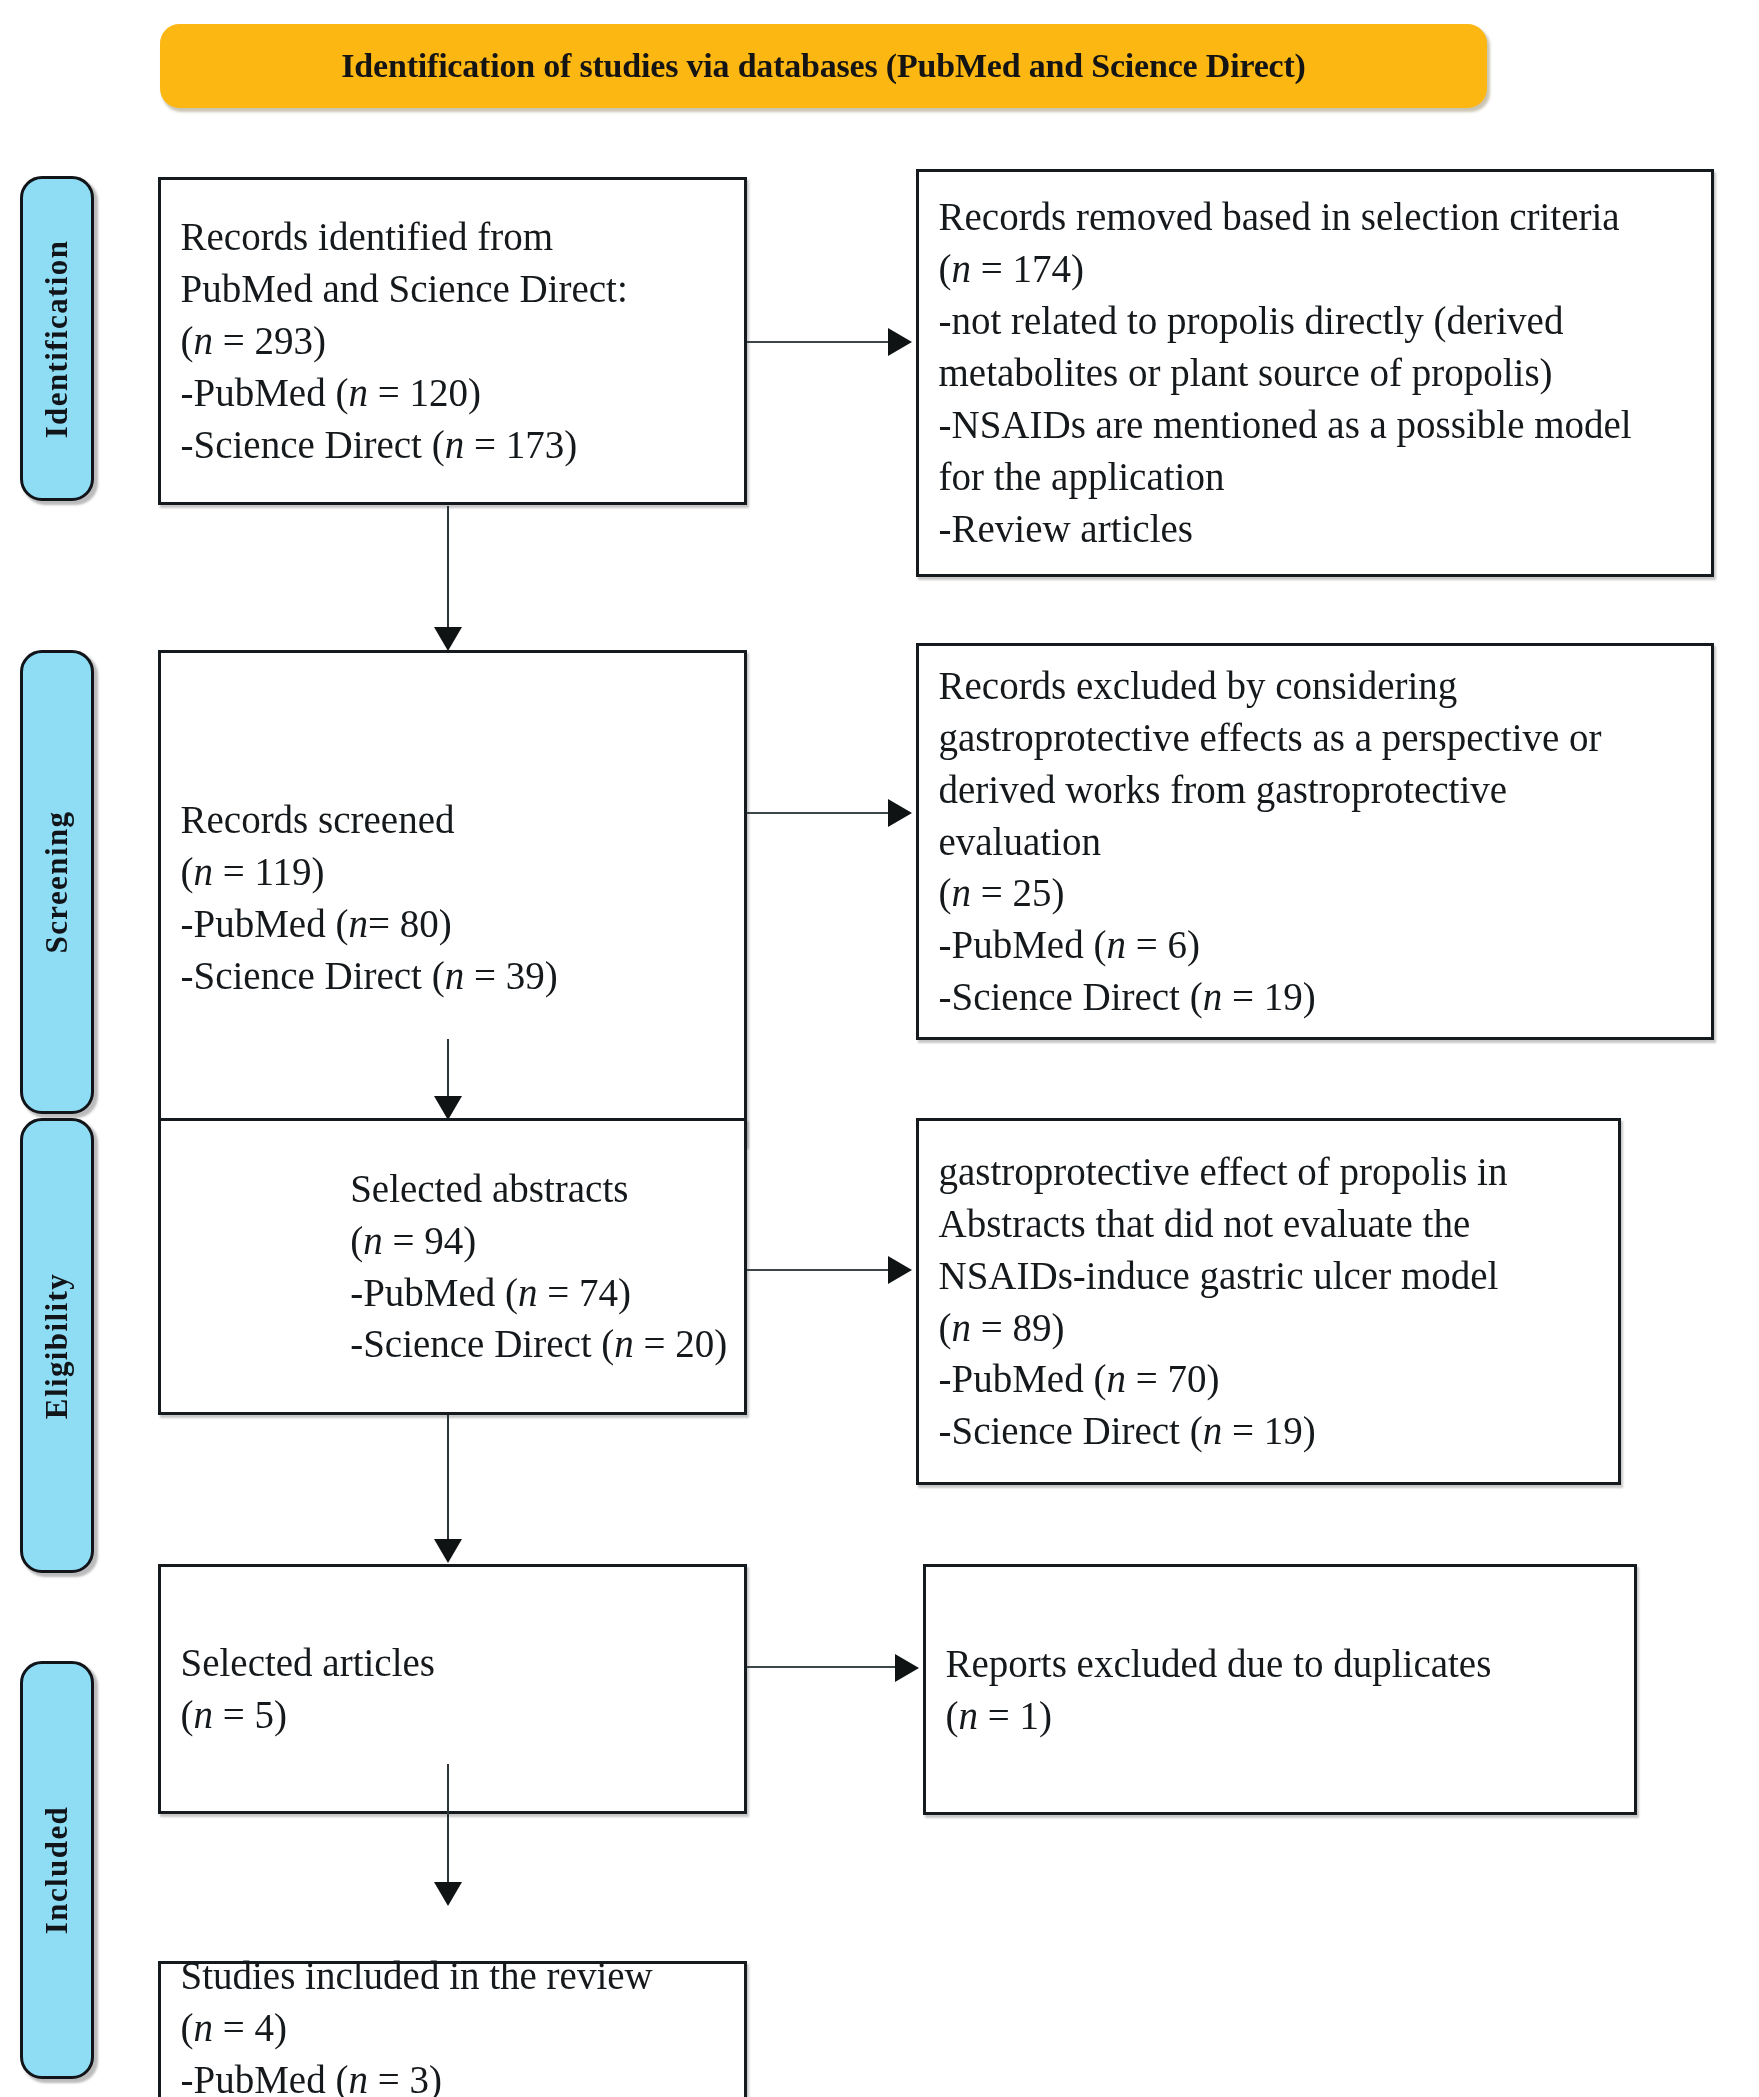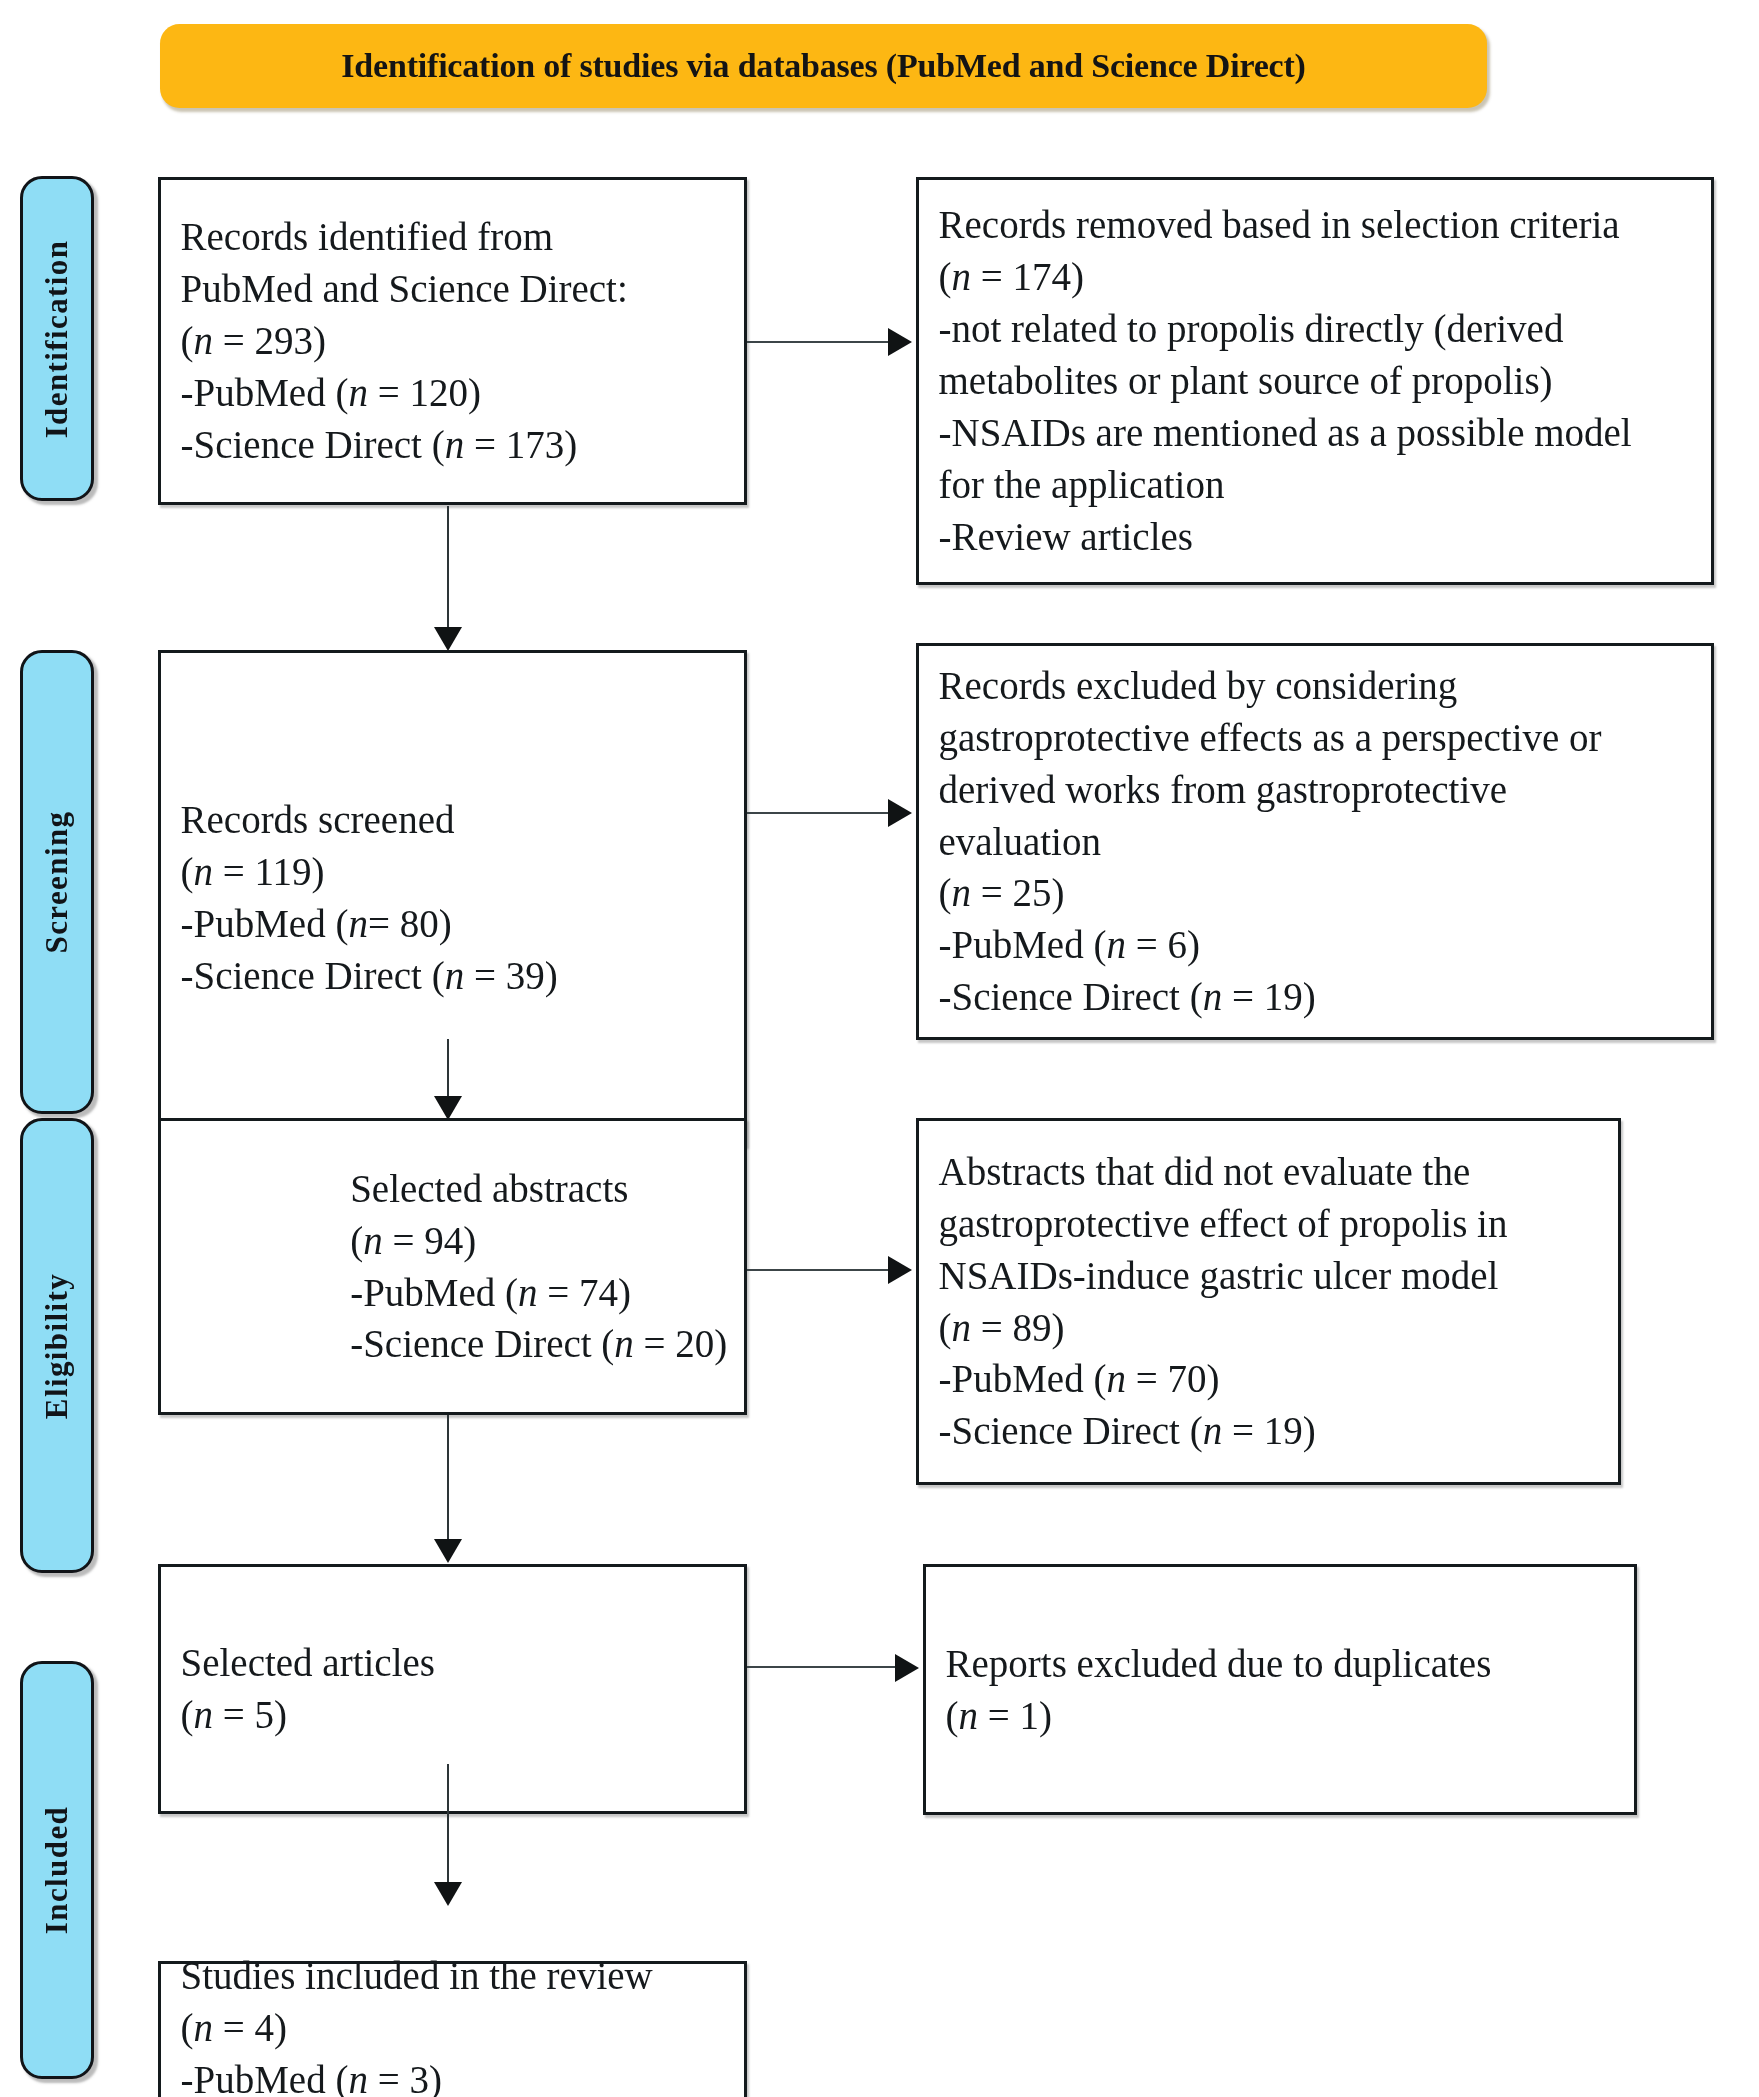--- a/index.html
+++ b/index.html
@@ -140,21 +140,21 @@
 <div class="flow-box" style="left:158px; top:177px; width:589px; height:328px;">
   <div class="box-lines">
     <div class="line">Records identified from</div>
     <div class="line">PubMed and Science Direct:</div>
     <div class="line">(<i>n</i> = 293)</div>
     <div class="line">-PubMed (<i>n</i> = 120)</div>
     <div class="line">-Science Direct (<i>n</i> = 173)</div>
   </div>
 </div>
 
-<div class="flow-box" style="left:916px; top:177px; width:798px; height:408px;">
+<div class="flow-box" style="left:916px; top:169px; width:798px; height:408px;">
   <div class="box-lines">
     <div class="line">Records removed based in selection criteria</div>
     <div class="line">(<i>n</i> = 174)</div>
     <div class="line">-not related to propolis directly (derived</div>
     <div class="line">metabolites or plant source of propolis)</div>
     <div class="line">-NSAIDs are mentioned as a possible model</div>
     <div class="line">for the application</div>
     <div class="line">-Review articles</div>
   </div>
 </div>
@@ -196,22 +196,22 @@
   <div class="box-lines">
     <div class="line">Selected abstracts</div>
     <div class="line">(<i>n</i> = 94)</div>
     <div class="line">-PubMed (<i>n</i> = 74)</div>
     <div class="line">-Science Direct (<i>n</i> = 20)</div>
   </div>
 </div>
 
 <div class="flow-box" style="left:916px; top:1118px; width:705px; height:367px;">
   <div class="box-lines">
+    <div class="line">gastroprotective effect of propolis in</div>
     <div class="line">Abstracts that did not evaluate the</div>
-    <div class="line">gastroprotective effect of propolis in</div>
     <div class="line">NSAIDs-induce gastric ulcer model</div>
     <div class="line">(<i>n</i> = 89)</div>
     <div class="line">-PubMed (<i>n</i> = 70)</div>
     <div class="line">-Science Direct (<i>n</i> = 19)</div>
   </div>
 </div>
 
 <div class="arrow-h" style="left:747px; top:1269px; width:142px;"></div>
 <div class="arrow-h-head" style="left:888px; top:1256px;"></div>
 

